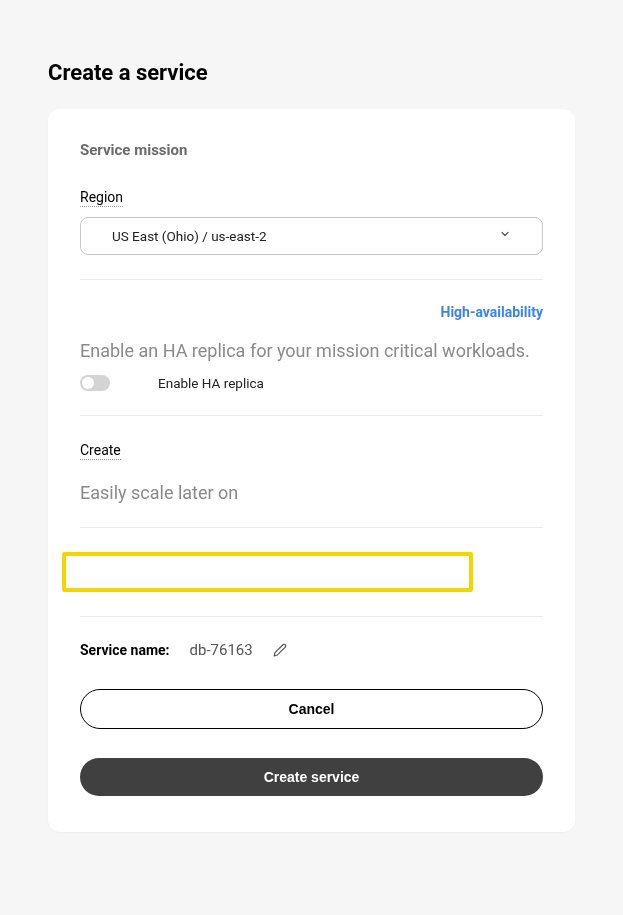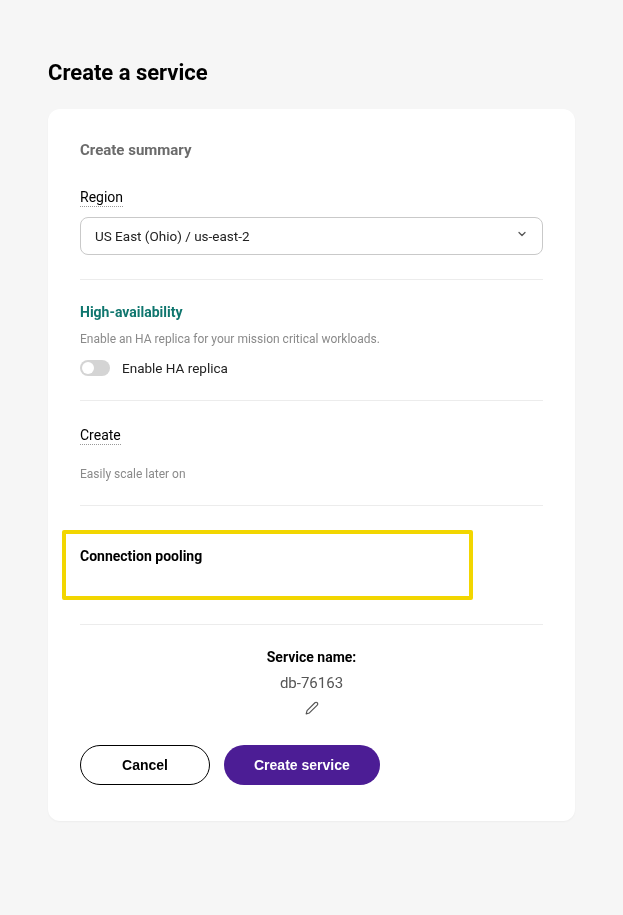--- a/index.html
+++ b/index.html
@@ -41,31 +41,31 @@
     .section-label {
       display: inline-block;
       font-size: 14px;
       font-weight: 400;
       color: #000;
       border-bottom: 1px dotted #999;
       padding-bottom: 1px;
       margin-bottom: 10px;
     }
     .subtext {
-      font-size: 12px;
+      font-size: 18px;
       color: #8a8a8a;
       margin-bottom: 14px;
     }
     .select-box {
       display: flex;
       align-items: flex-start;
       justify-content: space-between;
       border: 1px solid #c9c9c9;
       border-radius: 8px;
-      padding: 10px 14px;
+      padding: 10px 31px;
       font-size: 13.5px;
       color: #222;
       cursor: pointer;
       background: #fff;
     }
     .chevron {
       width: 12px;
       height: 12px;
       display: inline-block;
     }
@@ -114,43 +114,43 @@
       right: 2px;
       top: 2px;
       width: 12px;
       height: 12px;
       background: #fff;
       border-radius: 50%;
     }
     .toggle-label {
       font-size: 13.5px;
       color: #222;
+      margin-left: 36px;
     }
     .highlight-box {
       border: 4px solid #f2d600;
       border-radius: 2px;
       padding: 14px 14px 18px 14px;
       margin-left: -18px;
       margin-right: 70px;
       margin-bottom: 8px;
     }
     .highlight-box .section-title-plain {
       font-size: 14px;
       font-weight: 700;
       color: #000;
       margin-bottom: 14px;
     }
     .service-name-row {
       display: flex;
       align-items: center;
-      gap: 9px;
+      gap: 20px;
       font-size: 14px;
       margin-top: 24px;
       margin-bottom: 30px;
-      flex-direction: column;
     }
     .service-name-label {
       font-weight: 700;
       color: #000;
     }
     .service-name-value {
       color: #555;
       font-size: 15px;
     }
     .edit-icon {
@@ -159,85 +159,85 @@
       cursor: pointer;
       color: #555;
     }
     .edit-icon svg {
       width: 100%;
       height: 100%;
       display: block;
     }
     .button-row {
       display: flex;
-      gap: 14px;
+      gap: 29px;
+      flex-direction: column;
     }
     .btn {
       border-radius: 999px;
       padding: 11px 30px;
       font-size: 14px;
       font-weight: 600;
       cursor: pointer;
       border: none;
       min-width: 130px;
       text-align: center;
     }
     .btn-outline {
       background: #fff;
       border: 1.5px solid #000;
       color: #000;
     }
     .btn-primary {
-      background: #4c1d95;
+      background: #404040;
       color: #fff;
     }
   </style>
 </head>
 <body>
 
 <div class="outer">
   <h1 class="page-title">Create a service</h1>
 
   <div class="card">
-    <div class="summary-title">Create summary</div>
+    <div class="summary-title">Service mission</div>
 
     <div class="section">
       <span class="section-label">Region</span>
       <div class="select-box">
         <span>US East (Ohio) / us-east-2</span>
         <span class="chevron">
           <svg viewBox="0 0 24 24" fill="none" stroke="#555" stroke-width="2.5" stroke-linecap="round" stroke-linejoin="round">
               <polyline points="6 9 12 15 18 9"></polyline>
             </svg>
         </span>
       </div>
     </div>
 
     <hr class="divider">
 
     <div class="section">
-      <div style="font-size:14px;font-weight:700;color:#0f766e;margin-bottom:12px;">High-availability</div>
+      <div style="font-size:14px;font-weight:700;color:#3b82f6;margin-bottom:20px;text-align:right;">High-availability</div>
       <div class="subtext">Enable an HA replica for your mission critical workloads.</div>
       <div class="toggle-row">
         <div class="toggle off"></div>
         <span class="toggle-label">Enable HA replica</span>
       </div>
     </div>
 
     <hr class="divider">
 
     <div class="section">
       <span class="section-label">Create</span>
       <div class="subtext" style="margin-top:12px;">Easily scale later on</div>
     </div>
 
     <hr class="divider">
 
     <div class="highlight-box">
-      <div class="section-title-plain">Connection pooling</div>
     </div>
 
     <hr class="divider">
 
     <div class="service-name-row">
       <span class="service-name-label">Service name:</span>
       <span class="service-name-value">db-76163</span>
       <span class="edit-icon">
         <svg viewBox="0 0 24 24" fill="none" stroke="currentColor" stroke-width="2" stroke-linecap="round" stroke-linejoin="round">
             <path d="M17 3a2.828 2.828 0 1 1 4 4L7.5 20.5 2 22l1.5-5.5L17 3z"></path>

